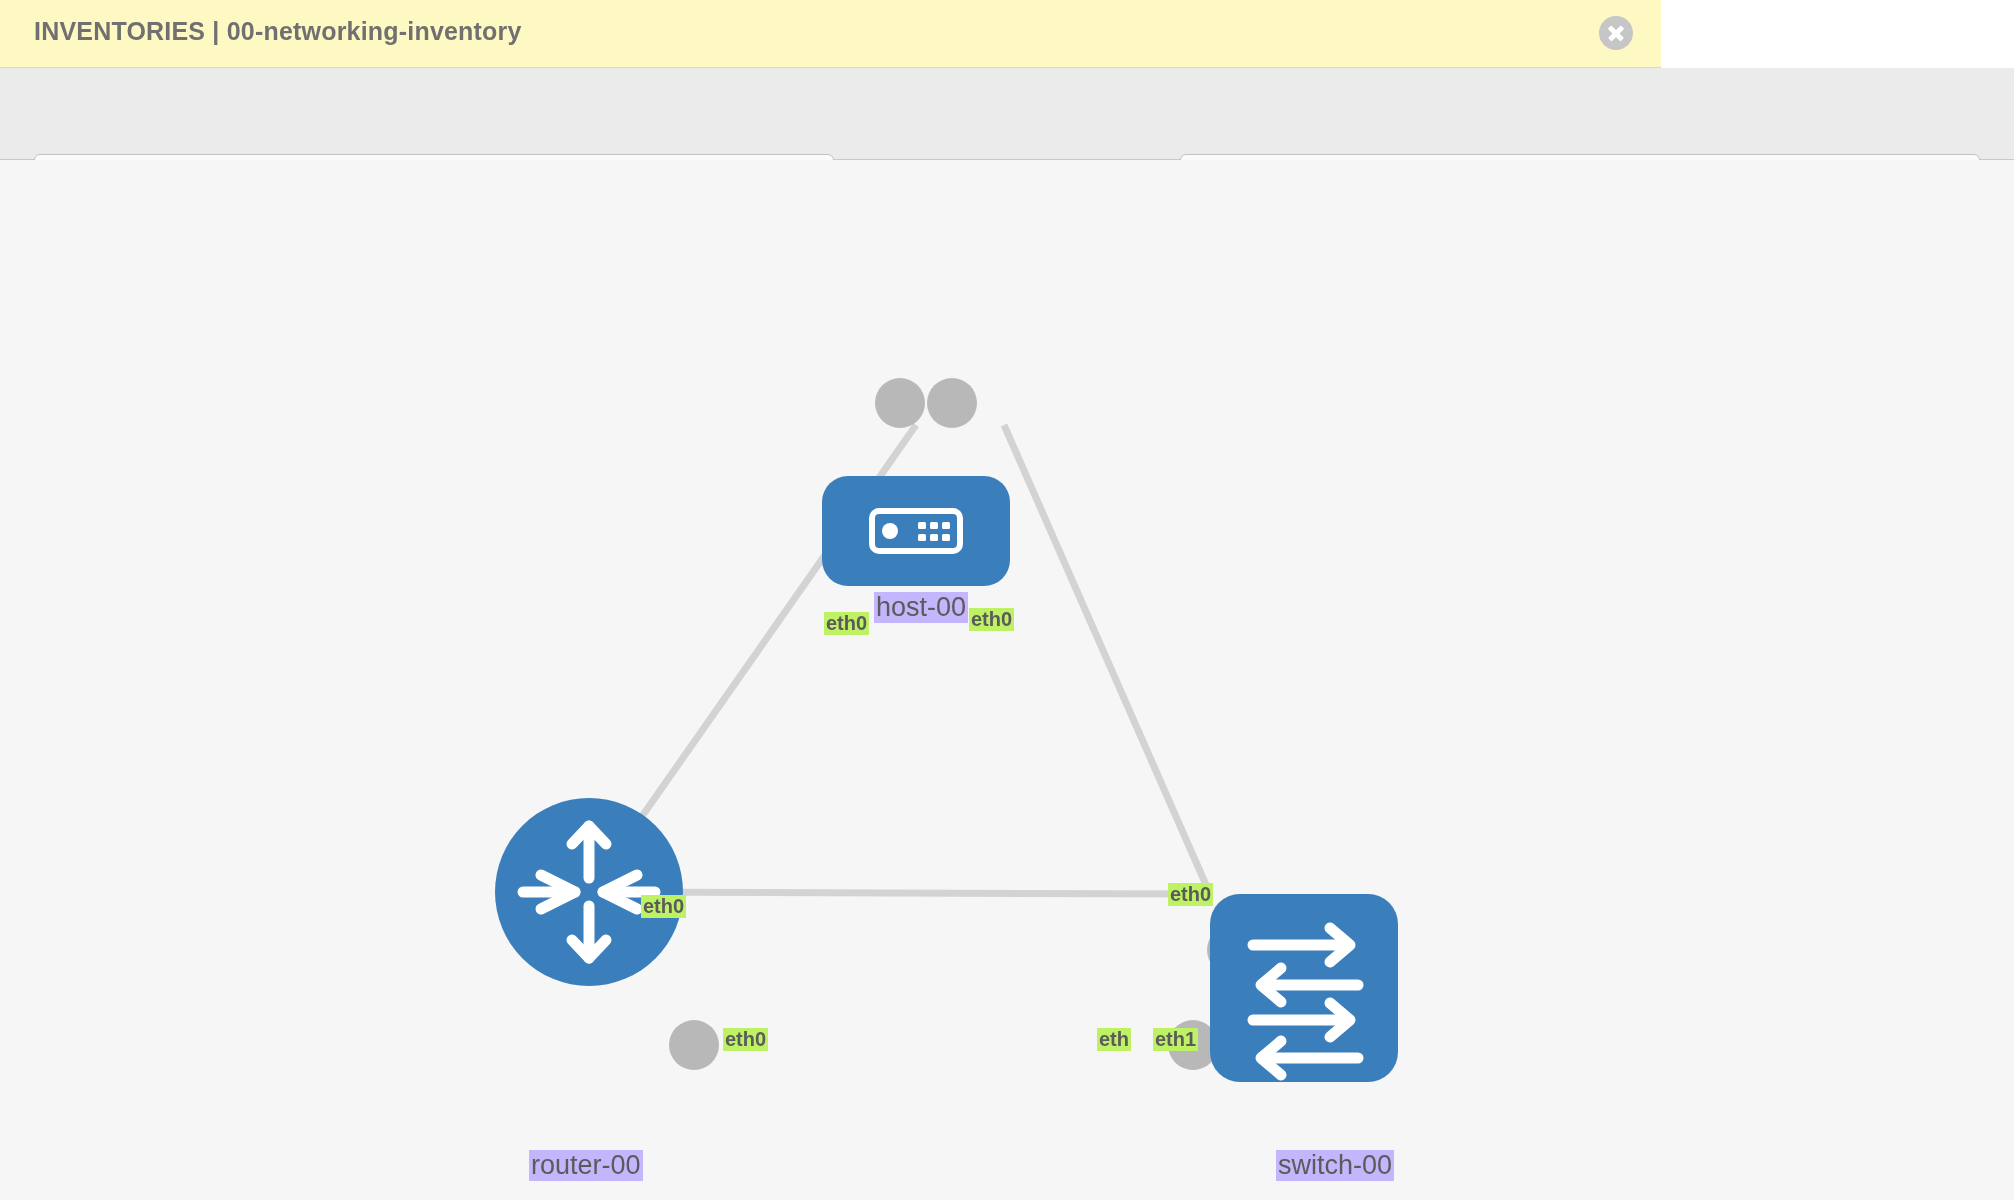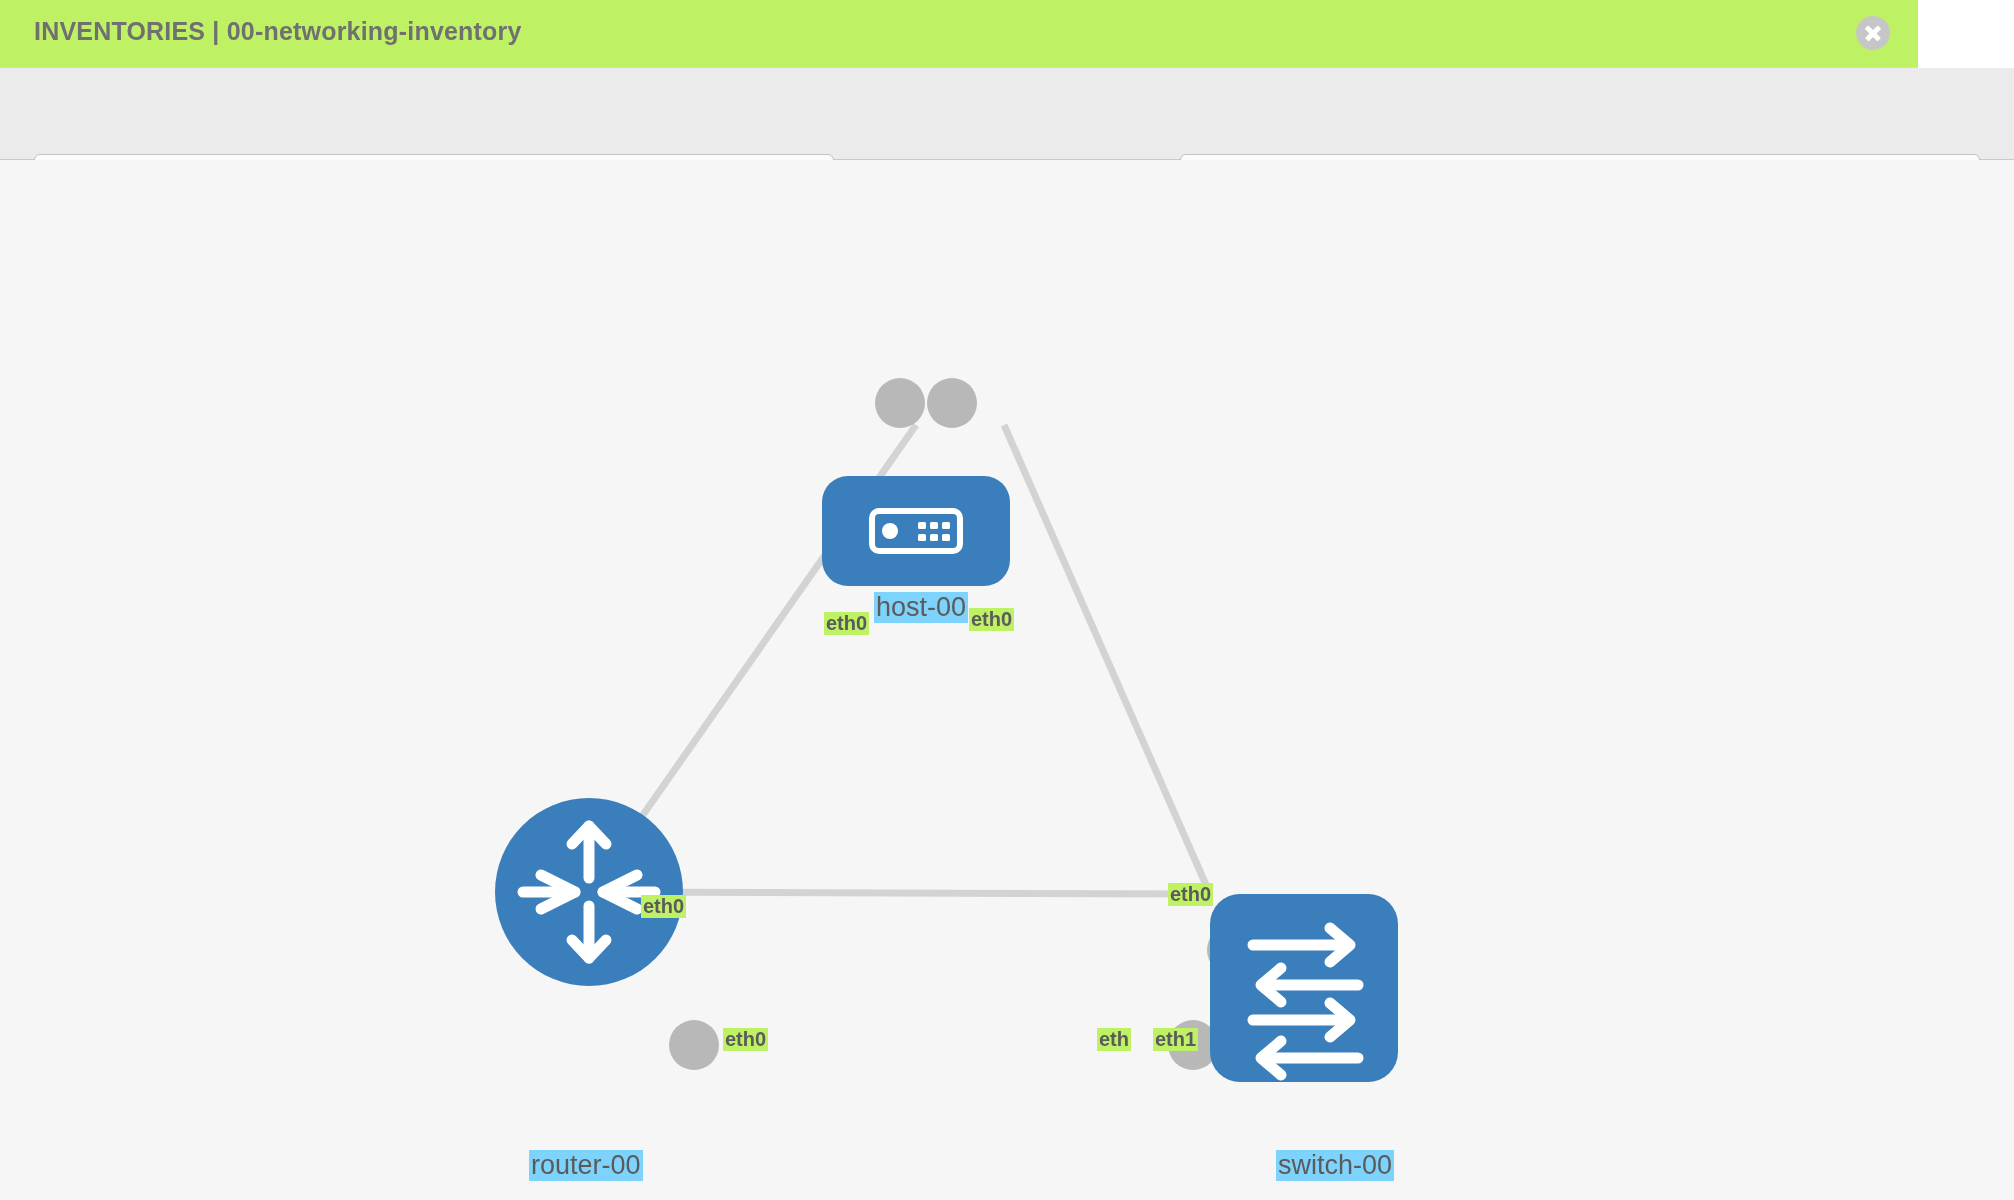--- a/index.html
+++ b/index.html
@@ -12,23 +12,23 @@
     width: 2014px;
     height: 1200px;
     overflow: hidden;
     position: relative;
   }
 
   
   .header {
     position: absolute;
     top: 0; left: 0;
-    width: 1918px;
+    width: 1661px;
     height: 68px;
-    background: #bef264;
+    background: #fef9c3;
     border-bottom: 1px solid #d7d7d7;
     box-sizing: border-box;
   }
   .page-title {
     position: absolute;
     left: 34px;
     top: 17px;
     font-size: 25px;
     font-weight: bold;
     color: #707070;
@@ -139,21 +139,21 @@
   }
   .topology-svg {
     position: absolute;
     top: 0; left: 0;
   }
 
   .node-label {
     position: absolute;
     font-size: 27px;
     color: #5b5b5b;
-    background: #7dd3fc;
+    background: #c4b5fd;
     white-space: nowrap;
     padding: 0 2px;
   }
   .edge-label {
     position: absolute;
     font-size: 20px;
     color: #5b5b5b;
     background: #bef264;
     white-space: nowrap;
     padding: 0 2px;

